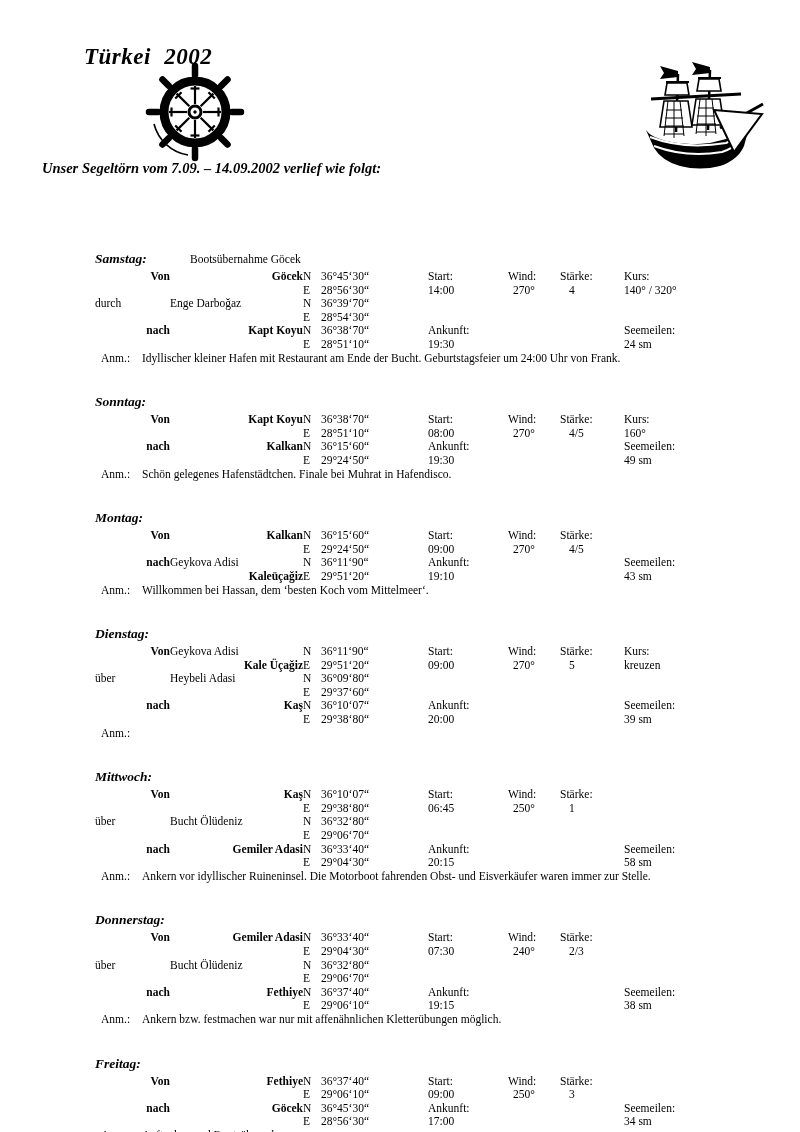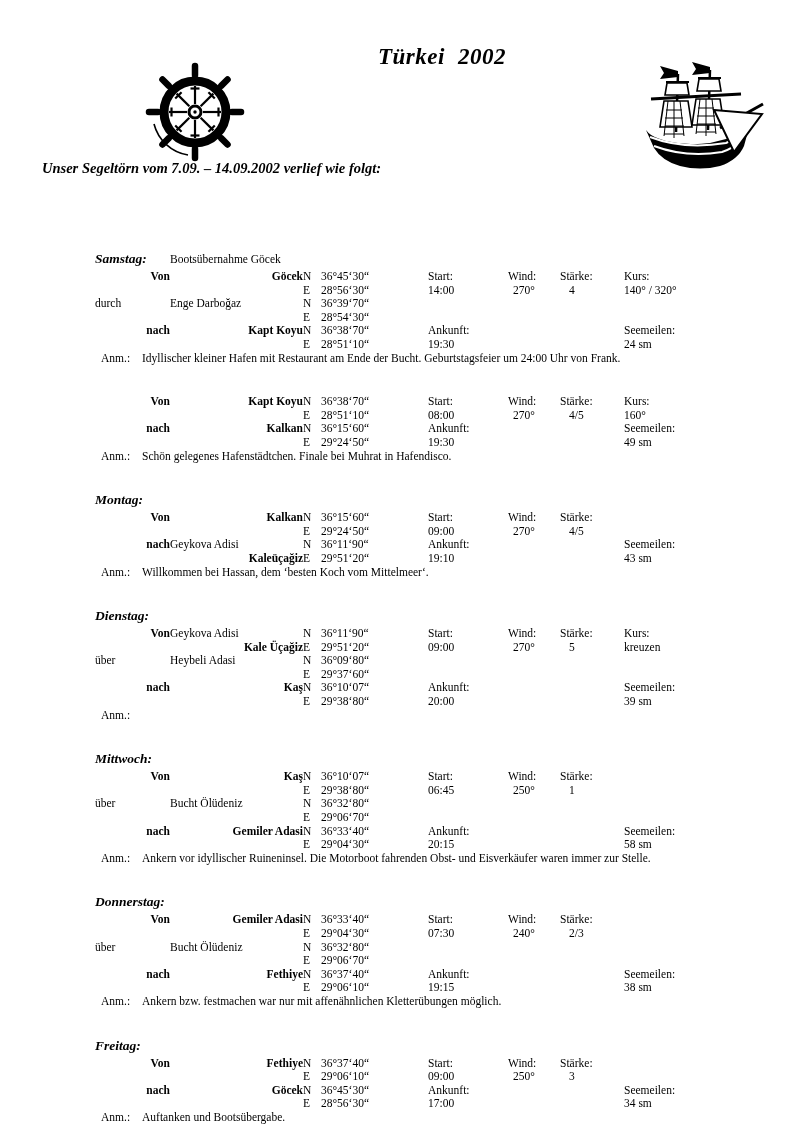--- a/index.html
+++ b/index.html
@@ -9,35 +9,34 @@
     background:#ffffff;
     color:#000;
     font-family:"Liberation Serif", serif;
     font-size:11.5px;
     overflow:hidden;
   }
   
   .doc-header{position:relative;height:204px;}
   .doc-title{
     position:absolute;top:44px;left:84px;right:0;margin:0;
-    text-align:center;
     font-size:23px;font-weight:bold;font-style:italic;
     letter-spacing:0.5px;word-spacing:7px;
   }
   .doc-subtitle{
     position:absolute;top:160px;left:42px;right:0;
     text-align:left;
     font-size:14.5px;font-weight:bold;font-style:italic;
   }
   .wheel-wrap{position:absolute;left:142px;top:60px;width:106px;height:104px;}
   .ship-wrap{position:absolute;left:636px;top:58px;width:128px;height:120px;}
   
   .day-list{padding:0 94px 0 95px;}
   .day{margin-bottom:30px;}
-  .day-head{display:flex;align-items:baseline;line-height:14px;margin-bottom:4px;}
+  .day-head{display:flex;align-items:baseline;line-height:14px;margin-bottom:4px;gap:20px;}
   .day-name{font-weight:bold;font-style:italic;font-size:13.5px;width:75px;flex:none;}
   .day-note{font-size:11.5px;margin-top:48px;}
   .leg{display:grid;grid-template-columns:75px 133px 18px 107px 80px 52px 64px 1fr;}
   .line{line-height:13.6px;white-space:nowrap;}
   .b{font-weight:bold;text-align:right;}
   .ind-wind{padding-left:5px;}
   .ind-staerke{padding-left:9px;}
   .anm{display:flex;line-height:13.6px;white-space:nowrap;}
   .anm-label{width:41px;flex:none;margin-left:6px;}
 </style>
@@ -240,20 +239,23 @@
             <div class="line">Seemeilen:</div>
             <div class="line">24 sm</div>
           </div>
         </div>
         <div class="anm">
           <span class="anm-label">Anm.:</span>
           <span class="anm-text">Idyllischer kleiner Hafen mit Restaurant am Ende der Bucht. Geburtstagsfeier um 24:00 Uhr von Frank.</span>
         </div>
       </section>
       <section class="day">
+        <div class="day-head">
+          <span class="day-name">Sonntag:</span>
+        </div>
         <div class="leg">
           <div class="c">
             <div class="line b">Von</div>
           </div>
           <div class="c">
             <div class="line b">Kapt Koyu</div>
           </div>
           <div class="c">
             <div class="line">N</div>
             <div class="line">E</div>

